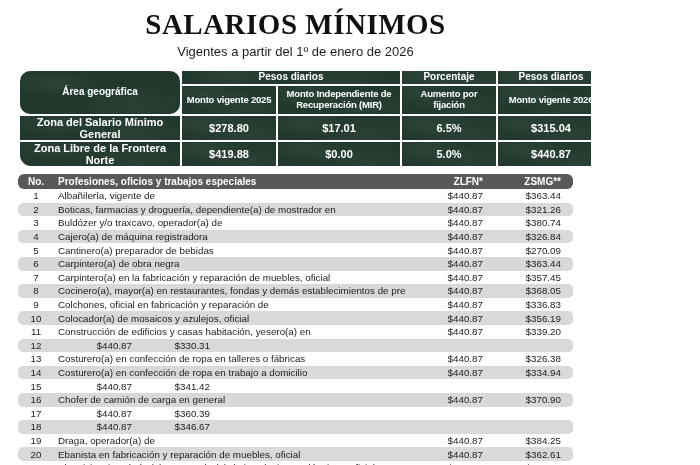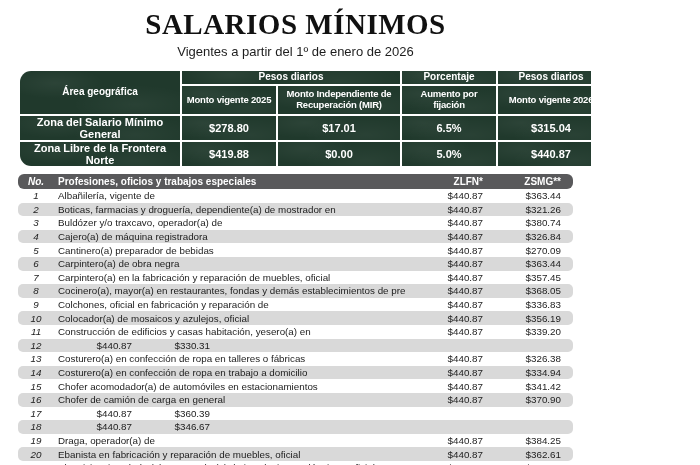--- a/index.html
+++ b/index.html
@@ -30,40 +30,40 @@
       radial-gradient(ellipse 90px 28px at 72% 78%, rgba(255,255,255,0.045), transparent 70%),
       var(--green, #20392c);
     color:#fff; text-align:center; vertical-align:middle;
     font-weight:bold; overflow:hidden;
   }
   tr.grow td { height:13px; font-size:10px; line-height:1.05; }
   tr.srow td { height:28px; font-size:9.5px; line-height:1.15; letter-spacing:-0.2px; padding:0 3px; }
   tr.drow td { height:20px; font-size:11px; }
   td.area-h { font-size:10.5px; }
   td.area-name { font-size:10.5px; }
-  td.rtl { border-top-left-radius:11px; }
+  td.rtl { border-top-left-radius:11px;border-radius:10px; }
   td.rtr { border-top-right-radius:11px; }
   td.rbl { border-bottom-left-radius:11px; }
   td.rbr { border-bottom-right-radius:11px; }
 
   
   .ptable { margin:6px 18px 0 18px; }
   .phead {
     display:flex; align-items:center;
     background:var(--hgray, #59595b); color:#fff;
     height:15px; border-radius:6px;
     font-size:10px; font-weight:bold;
   }
   .pbody { }
   .prow {
     display:flex; align-items:center;
     height:13.6px; font-size:9.8px; color:#1c1c1c;
   }
   .prow.stripe { background:var(--stripe, #d9d9d9); border-radius:5px; }
-  .c-no   { width:36px; text-align:center; flex:none;font-style:italic; }
+  .c-no   { width:36px; text-align:center; flex:none; }
   .c-prof { flex:1; padding-left:4px; white-space:nowrap; overflow:hidden; }
   .c-zlfn { width:84px; text-align:right; padding-right:6px; flex:none; }
   .c-zsmg { width:84px; text-align:right; padding-right:12px; flex:none; }
 </style>
 </head>
 <body>
 
 <div class="page">
 
   <div class="title">SALARIOS MÍNIMOS</div>
@@ -214,21 +214,20 @@
 
   <div class="prow stripe">
     <div class="c-no">14</div>
     <div class="c-prof">Costurero(a) en confección de ropa en trabajo a domicilio</div>
     <div class="c-zlfn">$440.87</div>
     <div class="c-zsmg">$334.94</div>
   </div>
 
   <div class="prow">
     <div class="c-no">15</div>
-    <div class="c-prof">Chofer acomodador(a) de automóviles en estacionamientos</div>
     <div class="c-zlfn">$440.87</div>
     <div class="c-zsmg">$341.42</div>
   </div>
 
   <div class="prow stripe">
     <div class="c-no">16</div>
     <div class="c-prof">Chofer de camión de carga en general</div>
     <div class="c-zlfn">$440.87</div>
     <div class="c-zsmg">$370.90</div>
   </div>

